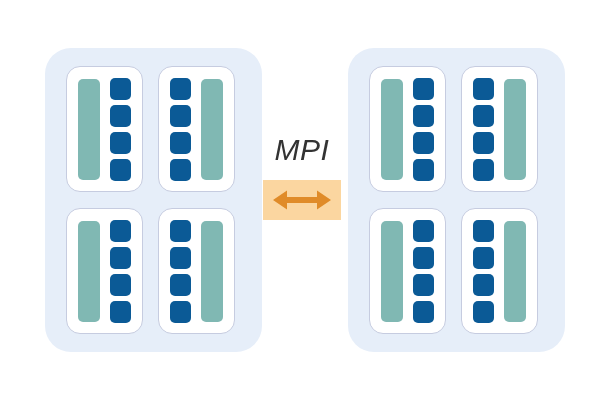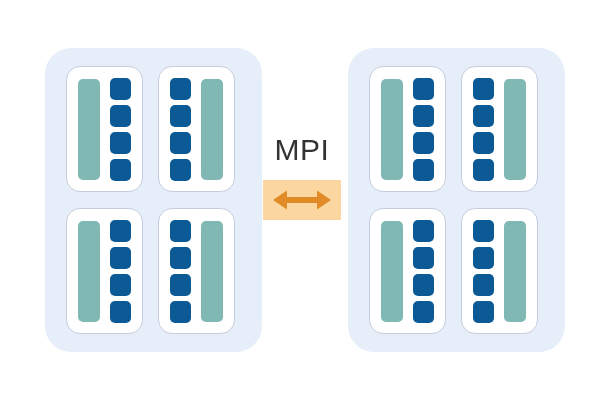--- a/index.html
+++ b/index.html
@@ -90,20 +90,21 @@
     border-radius: 5px;
   }
 
   
   .interconnect {
     position: absolute;
     left: 263px;
     top: 130px;
     width: 78px;
     height: 90px;
+    font-style: italic;
   }
   .mpi-label {
     position: absolute;
     left: 0;
     top: 0;
     width: 78px;
     height: 44px;
     line-height: 40px;
     text-align: center;
     font-size: 30px;

